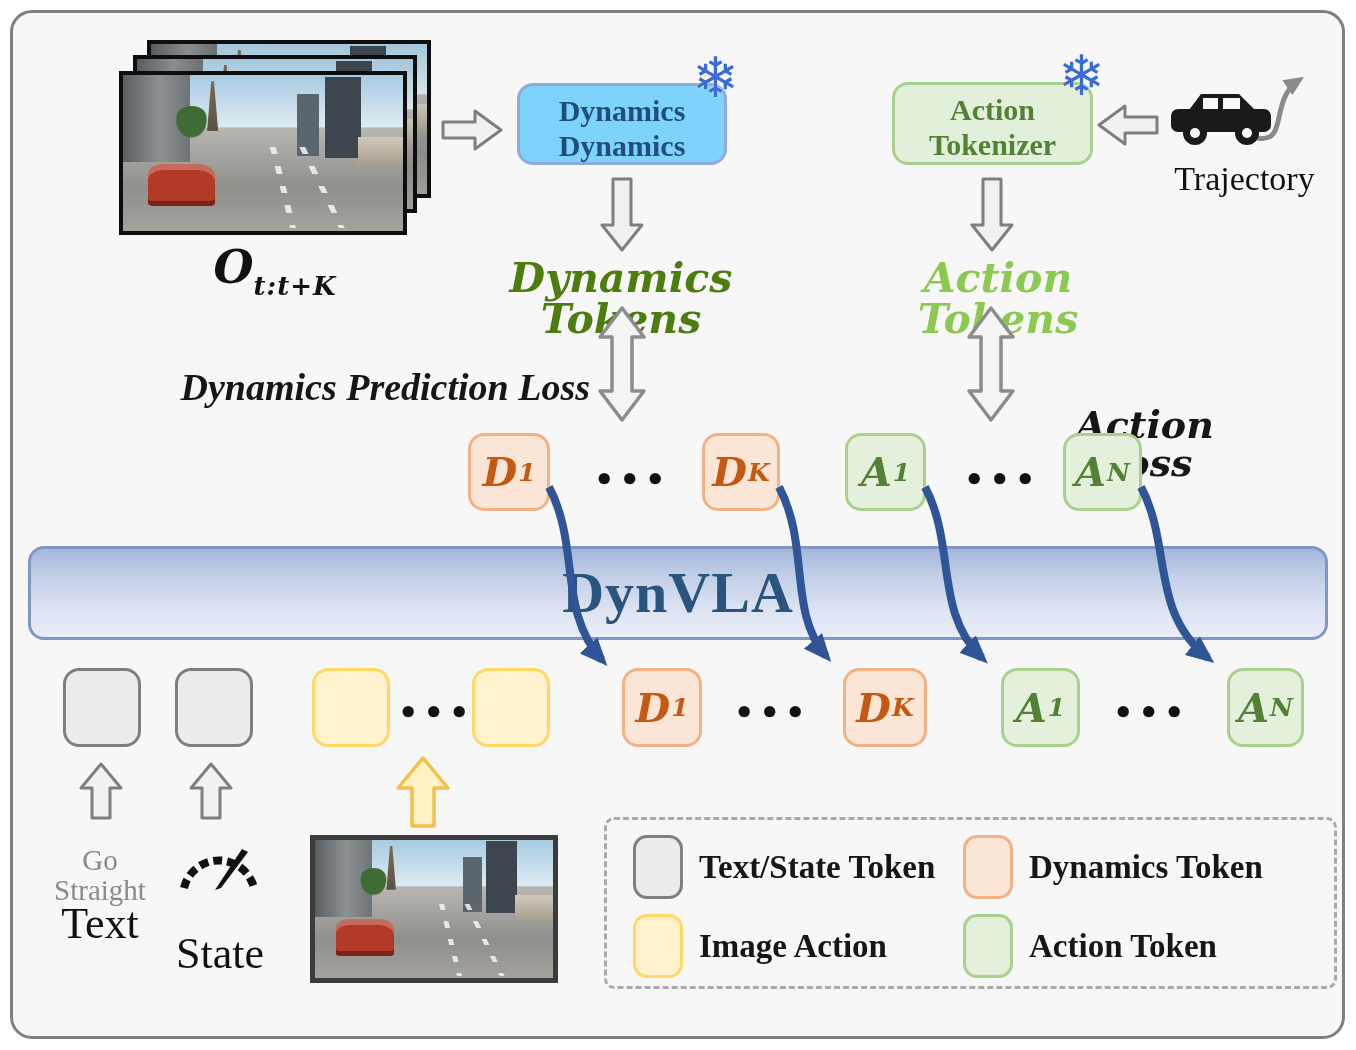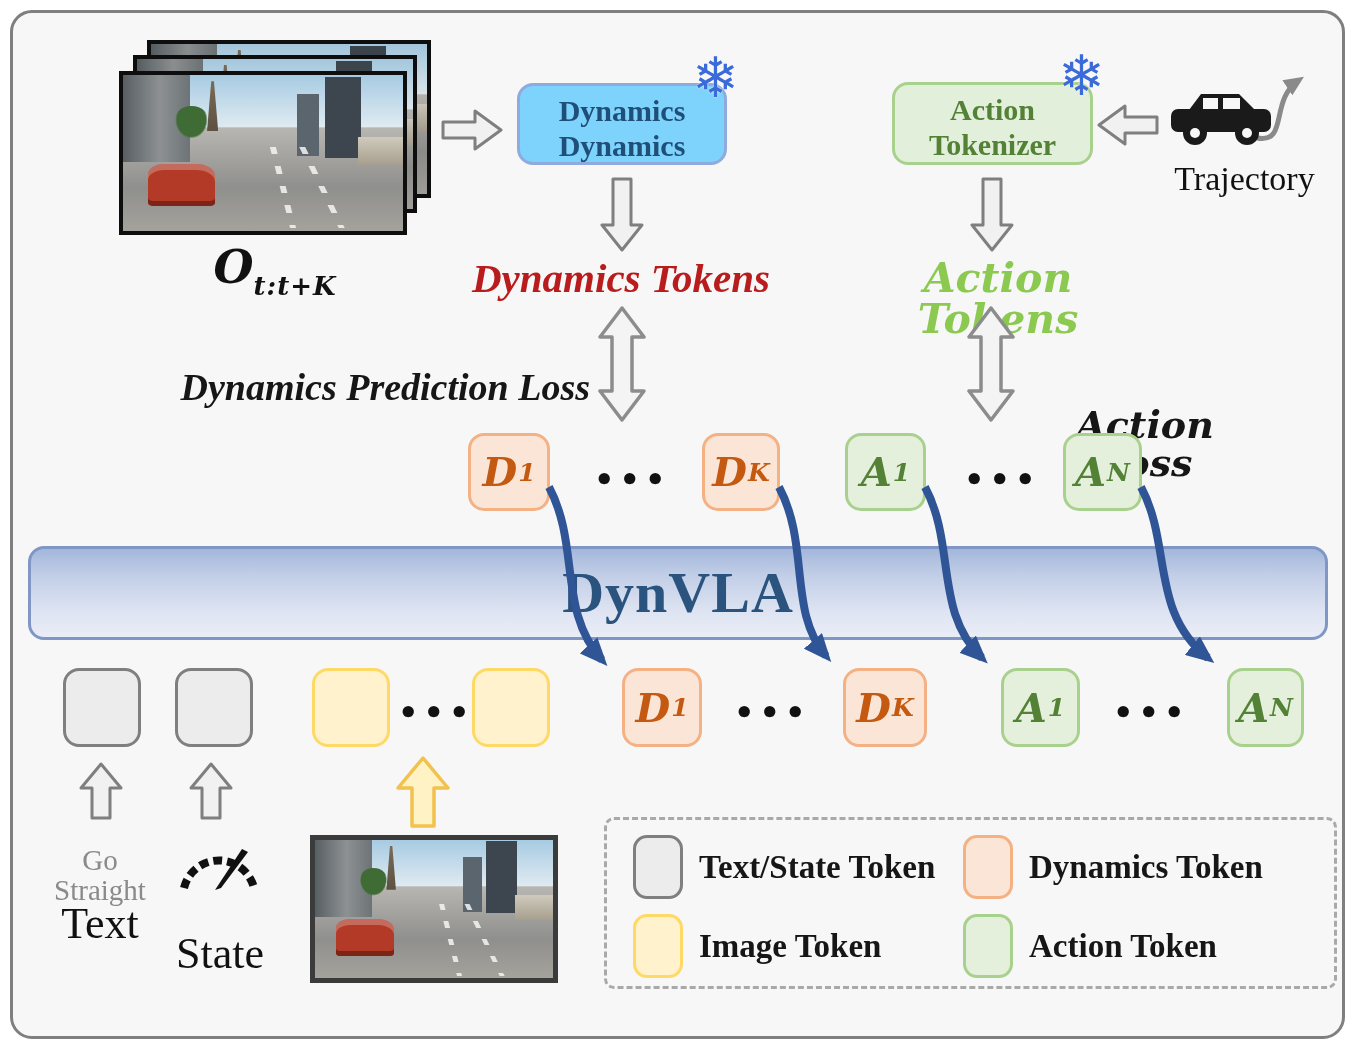--- a/index.html
+++ b/index.html
@@ -136,21 +136,21 @@
   <div class="modbox enc" style="left:517px;top:83px;width:210px;height:82px;">
     <div>Dynamics</div>
     <div>Dynamics</div>
   </div>
   <div class="snow" style="left:692px;top:50px;">❄</div>
 
   <svg class="abs" style="left:600px;top:177px;" width="44" height="75" viewBox="0 0 44 75">
     <polygon points="13,2 31,2 31,48 42,48 22,73 2,48 13,48" fill="#F1F1F1" stroke="#7F7F7F" stroke-width="3" stroke-linejoin="round"></polygon>
   </svg>
 
-  <div class="toktitle" style="left:440px;top:258px;width:362px;color:#b91c1c;font-family:Liberation Serif, serif;">Dynamics Tokens</div>
+  <div class="toktitle" style="left:440px;top:258px;width:362px;color:#4d7c0f;">Dynamics Tokens</div>
 
   <svg class="abs" style="left:597px;top:306px;" width="50" height="116" viewBox="0 0 50 116">
     <polygon points="25,2 47,31 35,31 35,85 47,85 25,114 3,85 15,85 15,31 3,31" fill="#F4F4F4" stroke="#8C8C8C" stroke-width="3.5" stroke-linejoin="round"></polygon>
   </svg>
   <div class="losslbl" style="left:128px;top:368px;width:462px;text-align:right;font-family:Liberation Serif, serif;">Dynamics Prediction Loss</div>
 
   <div class="modbox atk" style="left:892px;top:82px;width:201px;height:83px;">
     <div>Action</div>
     <div>Tokenizer</div>
   </div>
@@ -282,17 +282,17 @@
         <div class="carred"></div>
     </div>
   </div>
 
   <div class="legend">
     <div class="chip tok g" style="left:26px;top:15px;"></div>
     <div class="llab" style="left:92px;top:15px;">Text/State Token</div>
     <div class="chip tok d" style="left:356px;top:15px;"></div>
     <div class="llab" style="left:422px;top:15px;">Dynamics Token</div>
     <div class="chip tok y" style="left:26px;top:94px;"></div>
-    <div class="llab" style="left:92px;top:94px;">Image Token</div>
+    <div class="llab" style="left:92px;top:94px;">Image Action</div>
     <div class="chip tok a" style="left:356px;top:94px;"></div>
     <div class="llab" style="left:422px;top:94px;">Action Token</div>
   </div>
 </div>
 
 </body></html>

